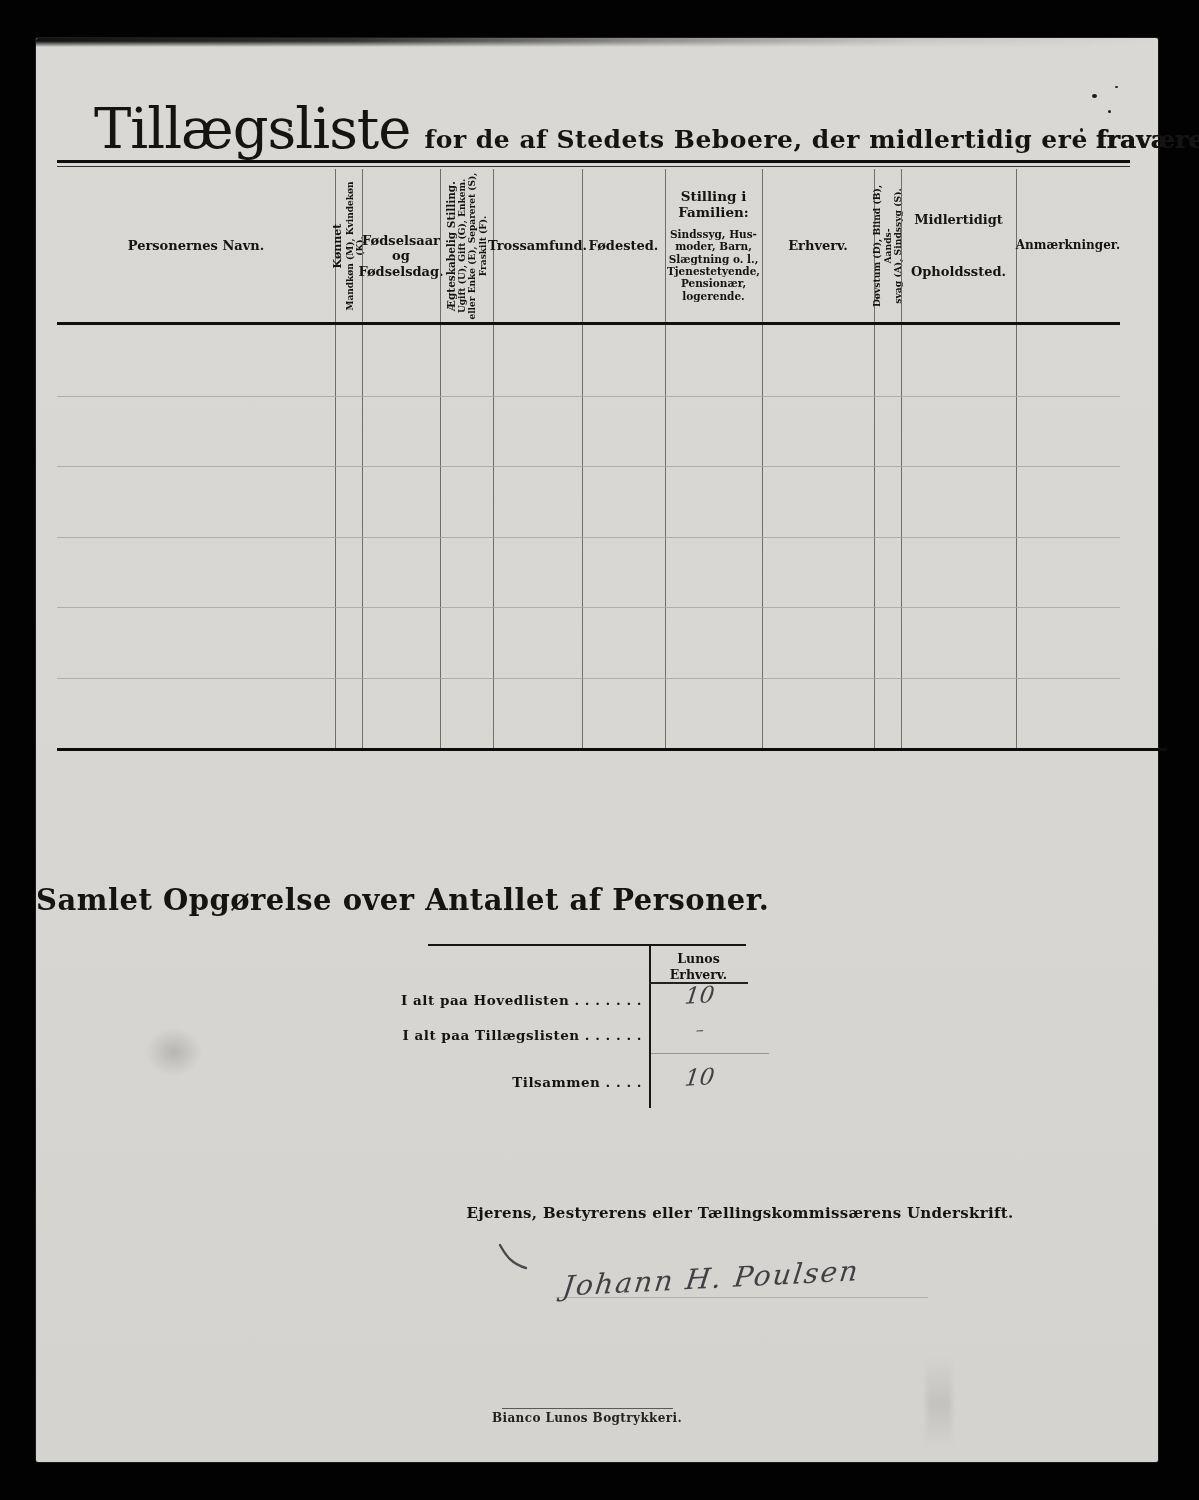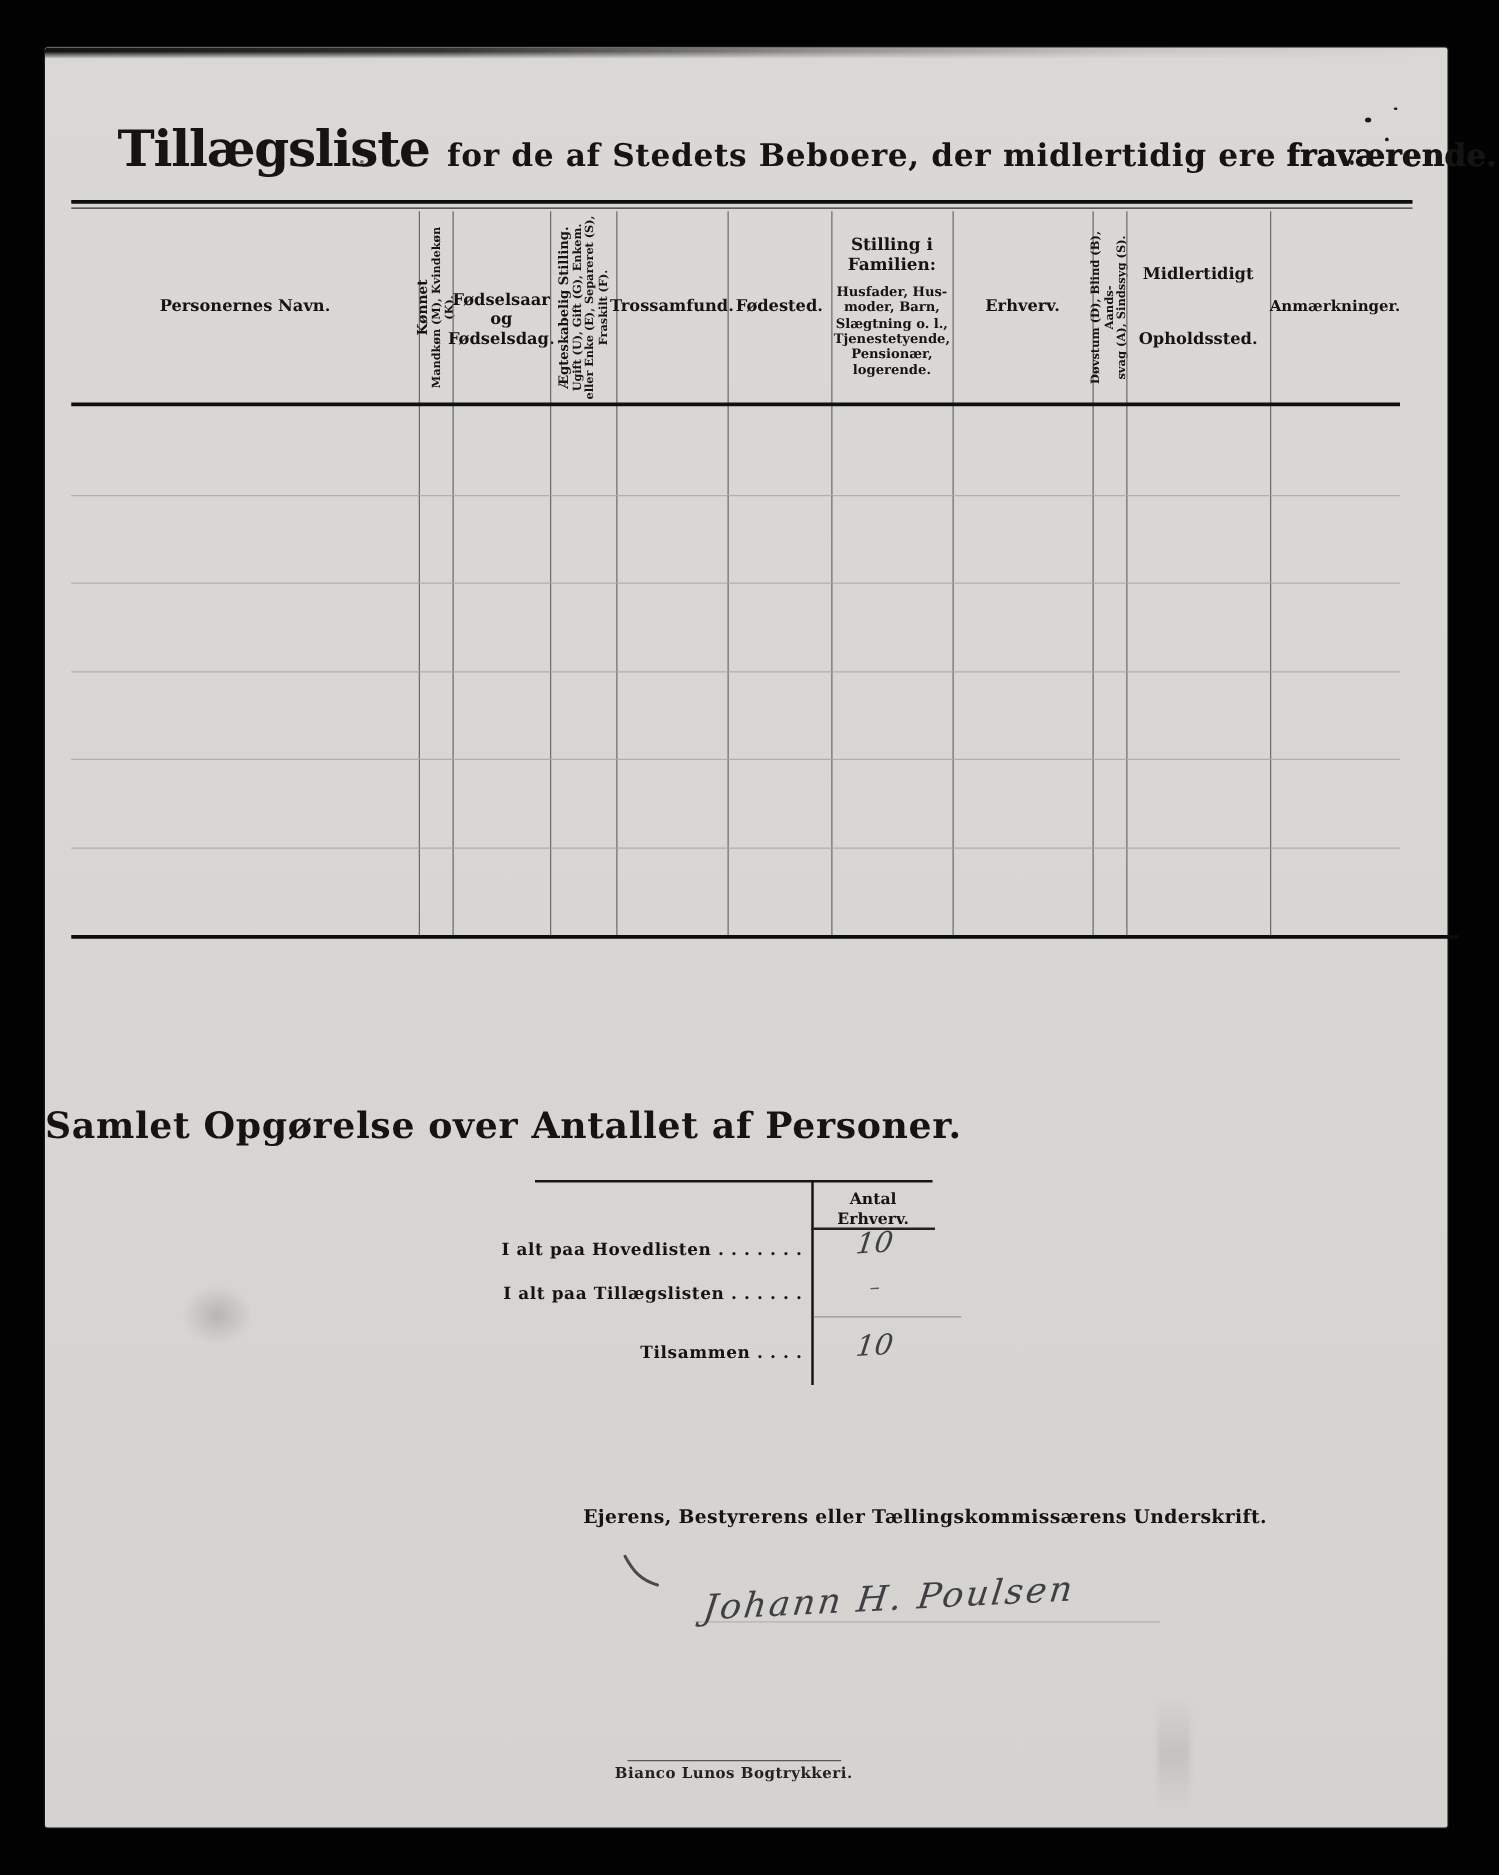--- a/index.html
+++ b/index.html
@@ -5,21 +5,21 @@
   html,body{margin:0;padding:0;background:#000;}
   .stage{position:relative;width:1199px;height:1500px;background:#020202;overflow:hidden;
          font-family:"DejaVu Serif","Liberation Serif",serif;color:#151413;}
   .paper{position:absolute;left:36px;top:38px;width:1122px;height:1424px;
          background:linear-gradient(180deg,#d9d8d5 0%,#d7d6d3 55%,#d4d3d0 100%);
          border-radius:2px;box-shadow:0 0 0 1px #1a1a1a;}
   .scan-edge{position:absolute;left:0;top:0;width:100%;height:9px;border-radius:2px 2px 0 0;
          background:linear-gradient(to right, rgba(8,8,8,.95), rgba(8,8,8,.8) 28%, rgba(8,8,8,.35) 55%, rgba(8,8,8,.08) 78%, rgba(8,8,8,0));
          -webkit-mask-image:linear-gradient(to bottom,#000 35%,transparent);mask-image:linear-gradient(to bottom,#000 35%,transparent);}
   .title-row{position:absolute;left:58px;top:58px;width:1040px;white-space:nowrap;}
-  .title-big{font-size:40px;font-weight:bold;letter-spacing:-1px;}
+  .title-big{font-size:56px;font-weight:normal;letter-spacing:-1px;}
   .title-sub{font-size:25px;font-weight:bold;margin-left:14px;letter-spacing:.5px;}
   .title-em{font-size:25px;font-weight:bold;margin-left:8px;letter-spacing:0;
             text-shadow:.6px 0 0 #151413;}
   .rule-a{position:absolute;left:21px;top:122px;width:1073px;height:3px;background:#0e0e0e;}
   .rule-b{position:absolute;left:21px;top:128px;width:1073px;height:1px;background:#33322f;}
 
   .census-table{position:absolute;left:21px;top:131px;width:1063px;height:582px;}
   .hcell{position:absolute;top:0;height:153px;display:flex;flex-direction:column;
          align-items:center;justify-content:center;text-align:center;line-height:1.18;}
   .hl{font-weight:bold;}
@@ -110,21 +110,21 @@
           <div class="hl" style="font-size: 13px;">Trossamfund.</div>
         </div>
         <div class="vline" style="left: 525px;"></div>
         <div class="hcell" style="left: 525px; width: 83px;">
           <div class="hl" style="font-size: 13px;">Fødested.</div>
         </div>
         <div class="vline" style="left: 608px;"></div>
         <div class="hcell" style="left: 608px; width: 97px;">
           <div class="hl" style="font-size: 13.5px;">Stilling i</div>
           <div class="hl" style="font-size: 13.5px;">Familien:</div>
-          <div class="hl hl-gap" style="font-size: 10.5px;">Husfader, Hus-</div>
+          <div class="hl hl-gap" style="font-size: 10.5px;">Sindssyg, Hus-</div>
           <div class="hl" style="font-size: 10.5px;">moder, Barn,</div>
           <div class="hl" style="font-size: 10.5px;">Slægtning o. l.,</div>
           <div class="hl" style="font-size: 10.5px;">Tjenestetyende,</div>
           <div class="hl" style="font-size: 10.5px;">Pensionær,</div>
           <div class="hl" style="font-size: 10.5px;">logerende.</div>
         </div>
         <div class="vline" style="left: 705px;"></div>
         <div class="hcell" style="left: 705px; width: 112px;">
           <div class="hl" style="font-size: 13px;">Erhverv.</div>
         </div>
@@ -150,21 +150,21 @@
         <div class="rowline" style="top: 368px;"></div>
         <div class="rowline" style="top: 438px;"></div>
         <div class="rowline" style="top: 509px;"></div>
         <div class="tbl-bottom"></div>
       </div>
 
     <div class="sum-heading">Samlet Opgørelse over Antallet af Personer.</div>
     <div class="sum-rule-top"></div>
     <div class="sum-vline"></div>
     <div class="sum-colhead" id="sum-colhead">
-        <div>Antal</div>
+        <div>Lunos</div>
         <div>Erhverv.</div>
       </div>
     <div class="sum-rule-sub"></div>
     <div class="sum-divider"></div>
     <div id="sum-rows">
         <div class="sum-label" style="top: 954px;">I alt paa Hovedlisten . . . . . . .</div>
         <div class="sum-value" style="top: 944px;"><span class="hand hand-num">10</span></div>
         <div class="sum-label" style="top: 989px;">I alt paa Tillægslisten . . . . . .</div>
         <div class="sum-value" style="top: 982px;"><span class="hand hand-dash">–</span></div>
         <div class="sum-label" style="top: 1036px;">Tilsammen . . . .</div>

